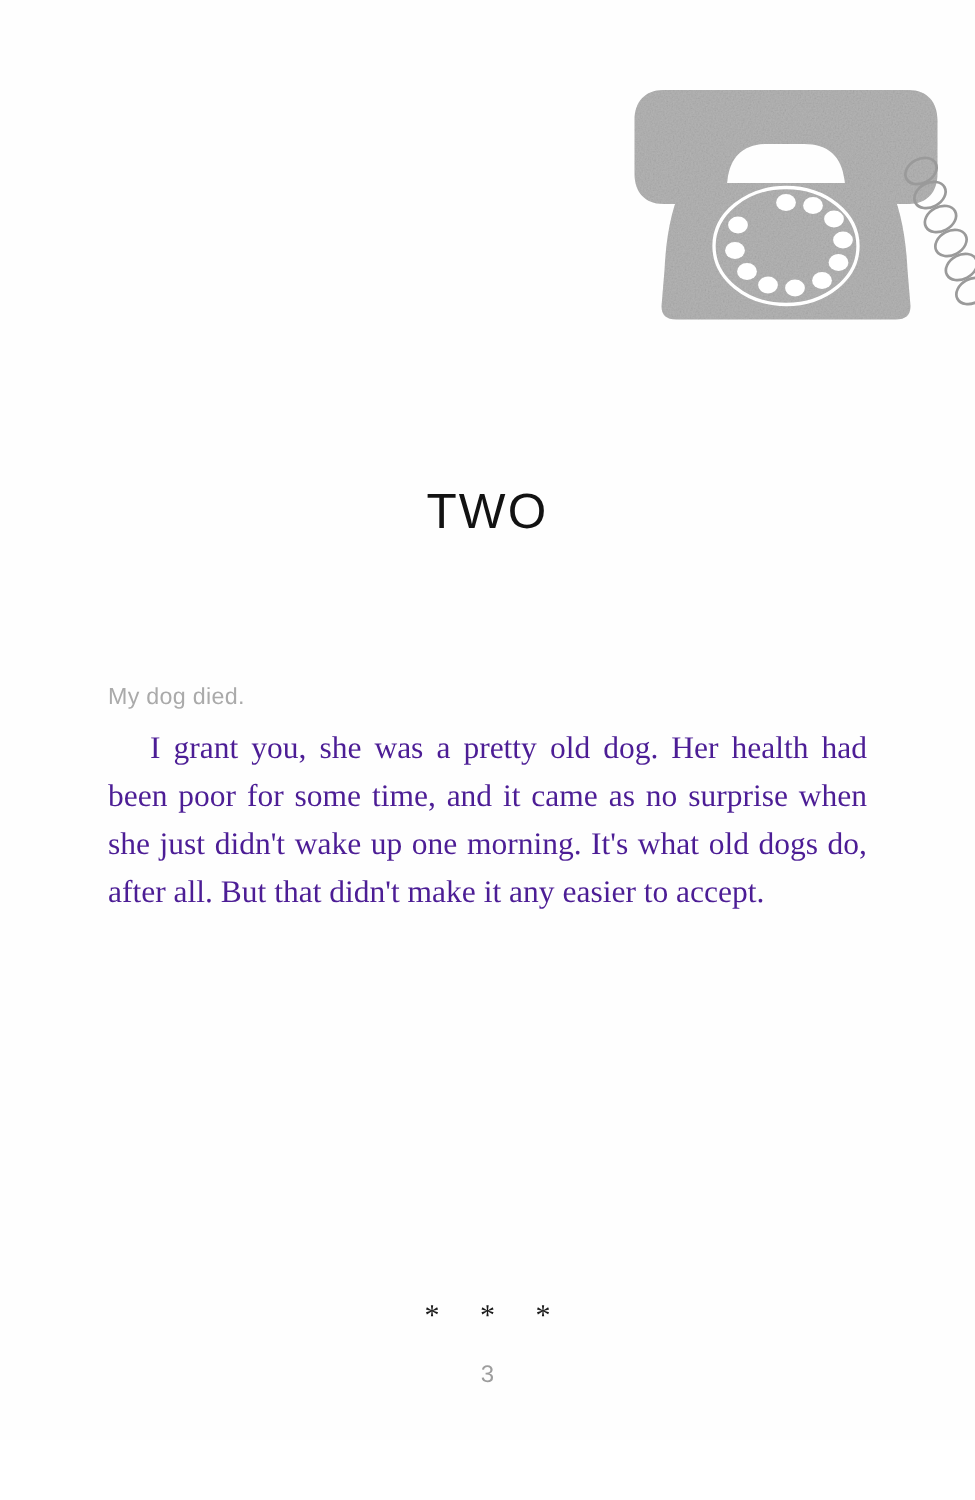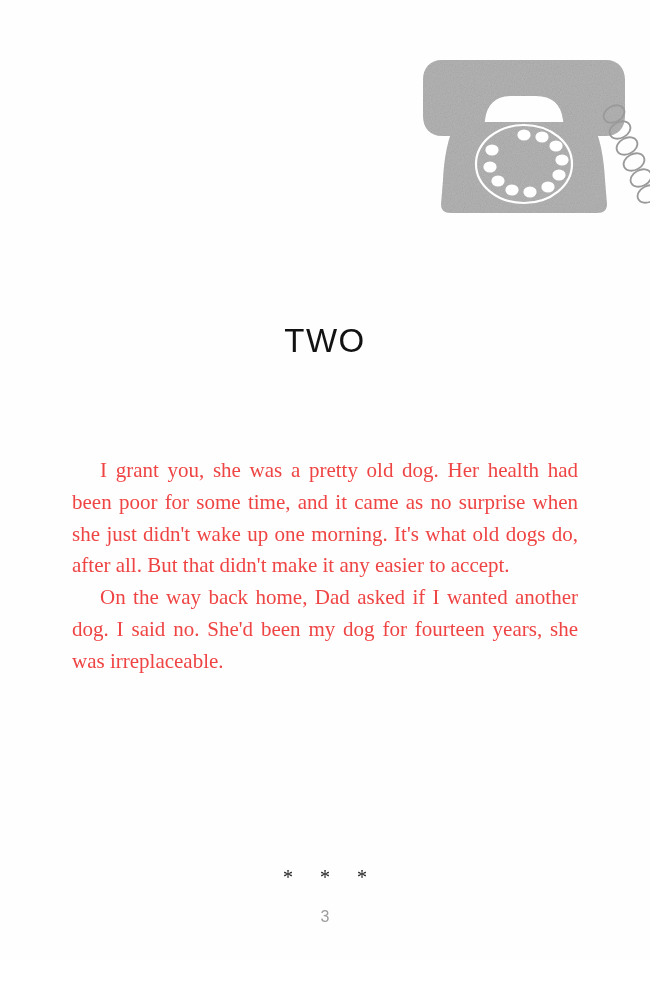--- a/index.html
+++ b/index.html
@@ -64,21 +64,21 @@
     color: #aaaaaa;
     letter-spacing: 0.2px;
     margin: 0 0 8px 0;
     line-height: 1.3;
   }
 
   .body-paragraph {
     font-family: "Liberation Serif", serif;
     font-size: 21px;
     line-height: 31.8px;
-    color: #ef4444;
+    color: #4c1d95;
     text-align: justify;
     text-indent: 28px;
     margin: 0;
     hyphens: none;
   }
   .body-paragraph.last-line-left {
     text-align-last: left;
   }
 
   
@@ -194,24 +194,24 @@
         <ellipse cx="226" cy="122" rx="11" ry="8" transform="rotate(-28 226 122)"></ellipse>
         <ellipse cx="233" cy="138" rx="11" ry="8" transform="rotate(-28 233 138)"></ellipse>
         <ellipse cx="240" cy="154" rx="11" ry="8" transform="rotate(-28 240 154)"></ellipse>
       </g>
     </svg>
   </div>
 
   <div class="chapter-heading">TWO</div>
 
   <div class="textblock">
+    <p class="opening-line">My dog died.</p>
 
     <p class="body-paragraph last-line-left">I grant you, she was a pretty old dog. Her health had been poor for some time, and it came as no surprise when she just didn't wake up one morning. It's what old dogs do, after all. But that didn't make it any easier to accept.</p>
 
 
-    <p class="body-paragraph last-line-left">On the way back home, Dad asked if I wanted another dog. I said no. She'd been my dog for fourteen years, she was irreplaceable.</p>
   </div>
 
   <div class="scene-divider">* * *</div>
 
   <div class="page-number">3</div>
 
 </div>
 
 </body></html>

